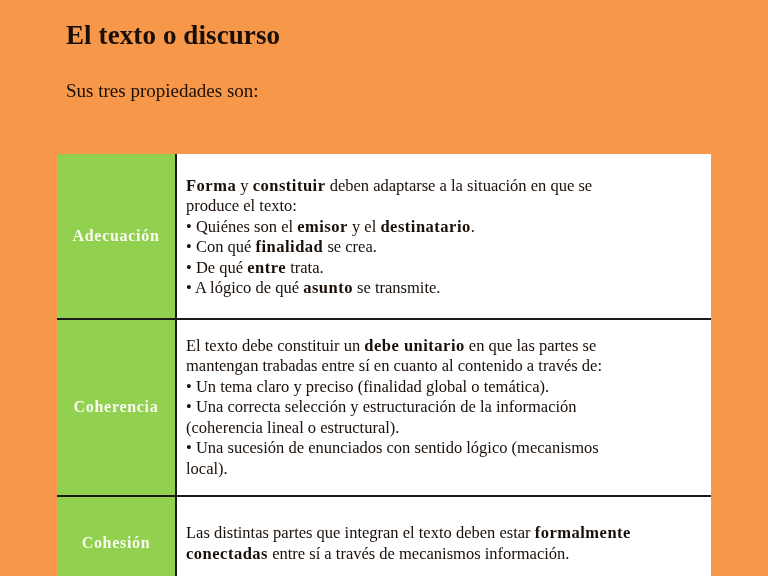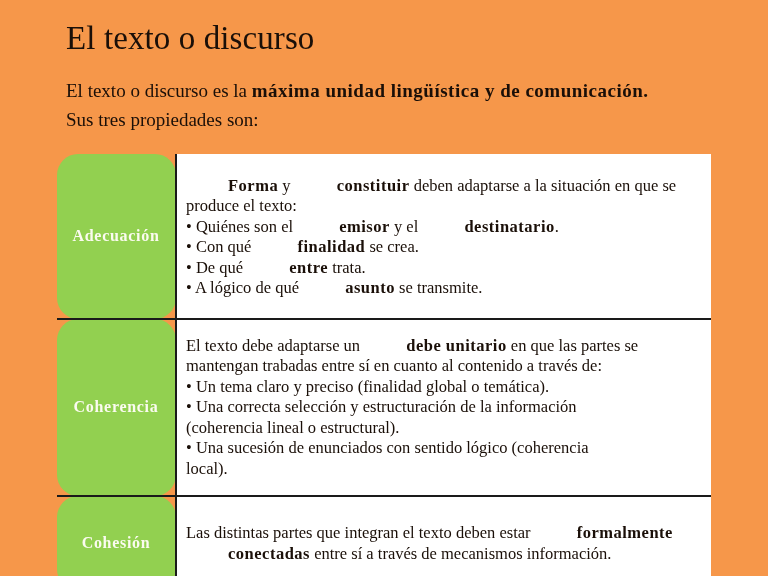--- a/index.html
+++ b/index.html
@@ -5,84 +5,80 @@
   html, body { margin:0; padding:0; }
   body {
     width:768px; height:576px; overflow:hidden;
     background:#f6974a;
     font-family:"Liberation Serif", "DejaVu Serif", serif;
     color:#1a0f08;
     position:relative;
   }
   .title {
     position:absolute; left:66px; top:20px;
-    font-size:33px; font-weight:normal; letter-spacing:0.1px;
+    font-size:27px; font-weight:bold; letter-spacing:0.1px;
   }
   .intro {
     position:absolute; left:66px; top:76px;
     font-size:19px; line-height:29px; white-space:nowrap;
   }
   .intro b { font-weight:bold; letter-spacing:0.5px; }
   table.props {
     position:absolute; left:57px; top:154px;
     width:654px; border-collapse:collapse;
     font-size:16.5px; line-height:20.5px;
   }
   table.props td { padding:0; vertical-align:middle; }
   td.label {
     width:118px; background:#92d050; color:#fbfbf0;
     font-weight:bold; text-align:center; letter-spacing:0.7px;
     border-right:2px solid #1a1a1a;
     font-size:16px;
-    border-radius:21px;
   }
   td.desc {
     background:#ffffff; padding:4px 6px 4px 9px !important;
   }
   tr.r1 td { height:154px; }
   tr.r2 td { height:167px; border-top:2px solid #1a1a1a; }
   tr.r3 td { height:85px; border-top:2px solid #1a1a1a; }
   tr.r1 td.desc { padding-top:6px !important; }
   .line { display:block; }
-  .desc b { letter-spacing:0.5px;margin-left:42px; }
+  .desc b { letter-spacing:0.5px; }
 </style>
 </head>
 <body>
 
 <div class="title">El texto o discurso</div>
 
 <div class="intro">
-  <div>
-    <span>El texto o discurso es la </span><b>máxima unidad lingüística y de comunicación.</b>
-  </div>
   <div>Sus tres propiedades son:</div>
 </div>
 
 <table class="props">
   <tbody>
       <tr class="r1">
     <td class="label">Adecuación</td>
     <td class="desc">
           <span class="line"><b>Forma</b><span> y </span><b>constituir</b><span> deben adaptarse a la situación en que se</span></span>
           <span class="line"><span>produce el texto:</span></span>
           <span class="line"><span>• Quiénes son el </span><b>emisor</b><span> y el </span><b>destinatario</b><span>.</span></span>
           <span class="line"><span>• Con qué </span><b>finalidad</b><span> se crea.</span></span>
           <span class="line"><span>• De qué </span><b>entre</b><span> trata.</span></span>
           <span class="line"><span>• A lógico de qué </span><b>asunto</b><span> se transmite.</span></span>
         </td>
   </tr>
   <tr class="r2">
     <td class="label">Coherencia</td>
     <td class="desc">
-          <span class="line"><span>El texto debe adaptarse un </span><b>debe unitario</b><span> en que las partes se</span></span>
+          <span class="line"><span>El texto debe constituir un </span><b>debe unitario</b><span> en que las partes se</span></span>
           <span class="line"><span>mantengan trabadas entre sí en cuanto al contenido a través de:</span></span>
           <span class="line"><span>• Un tema claro y preciso (finalidad global o temática).</span></span>
           <span class="line"><span>• Una correcta selección y estructuración de la información</span></span>
           <span class="line"><span>(coherencia lineal o estructural).</span></span>
-          <span class="line"><span>• Una sucesión de enunciados con sentido lógico (coherencia</span></span>
+          <span class="line"><span>• Una sucesión de enunciados con sentido lógico (mecanismos</span></span>
           <span class="line"><span>local).</span></span>
         </td>
   </tr>
   <tr class="r3">
     <td class="label">Cohesión</td>
     <td class="desc">
           <span class="line"><span>Las distintas partes que integran el texto deben estar </span><b>formalmente</b></span>
           <span class="line"><b>conectadas</b><span> entre sí a través de mecanismos información.</span></span>
         </td>
   </tr>

